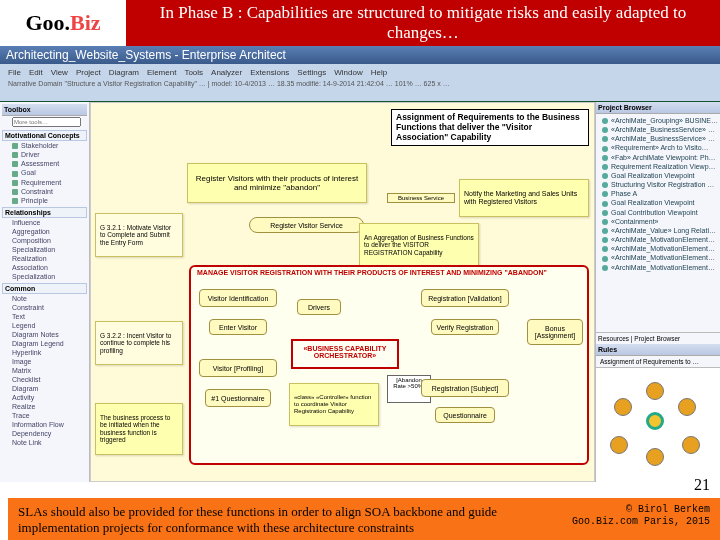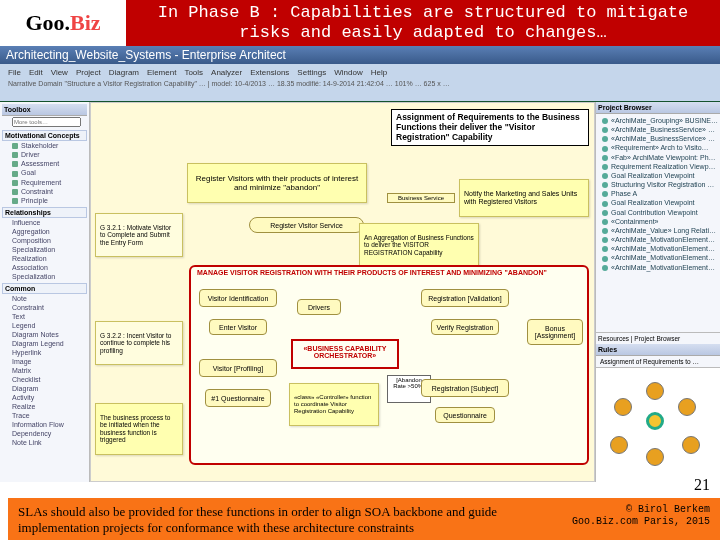--- a/index.html
+++ b/index.html
@@ -1,21 +1,21 @@
 <!DOCTYPE html>
 <html><head>
 <meta charset="utf-8">
 <style>
   * { box-sizing: border-box; margin: 0; padding: 0; }
   body { width: 720px; height: 540px; font-family: Arial, sans-serif; font-size: 10px; background: #fff; overflow: hidden; position: relative; }
   
   .top-bar { display: flex; height: 46px; }
   .logo { width: 126px; background: #fff; color: #000; font-size: 22px; font-weight: bold; display: flex; align-items: center; justify-content: center; font-family: "Times New Roman", serif; }
   .logo .biz { color: #ef4444; }
-  .title-banner { flex: 1; background: #c00000; color: #fff; font-size: 17px; display: flex; align-items: center; justify-content: center; text-align: center; line-height: 1.2; padding: 2px 10px; font-family: Liberation Mono, monospace; }
+  .title-banner { flex: 1; background: #c00000; color: #fff; font-size: 17px; display: flex; align-items: center; justify-content: center; text-align: center; line-height: 1.2; padding: 2px 10px; font-family: Liberation Serif, serif; }
   
   .app-chrome { background: #c5d6eb; height: 38px; border-bottom: 1px solid #14532d; padding: 2px 4px; font-size: 8px; color: #444; }
   .app-title-bar { background: linear-gradient(#5a7fb5,#395a8a); color: #fff; font-size: 12px; padding: 2px 6px; }
   .menu-bar { font-size: 8px; color: #333; padding: 2px 4px; }
   .menu-bar span { margin-right: 8px; }
   .toolbar-row { font-size: 7px; color: #555; padding: 1px 4px; }
   
   .workspace { display: flex; height: 380px; background: #e8edf5; }
   .toolbox { width: 90px; background: #f4f6fb; border-right: 1px solid #bbb; padding: 2px; font-size: 7px; }
   .tb-header { background: linear-gradient(#d5def0,#b9c7e2); font-weight: bold; padding: 2px; border-bottom: 1px solid #aaa; }
@@ -100,21 +100,21 @@
     <div class="tb-item"><span>Diagram</span></div>
     <div class="tb-item"><span>Activity</span></div>
     <div class="tb-item"><span>Realize</span></div>
     <div class="tb-item"><span>Trace</span></div>
     <div class="tb-item"><span>Information Flow</span></div>
     <div class="tb-item"><span>Dependency</span></div>
     <div class="tb-item"><span>Note Link</span></div>
   </div>
 
   <div class="canvas">
-    <div class="note-box" style="left:300px; top:6px; width:198px">Assignment of Requirements to the Business Functions their deliver the "Visitor Registration" Capability</div>
+    <div class="note-box" style="left:300px; top:6px; width:198px">Assignment of Requirements to the Business Functions that deliver the "Visitor Association" Capability</div>
     <div class="sticky" style="left:96px; top:60px; width:180px; text-align:center">Register Visitors with their products of interest and minimize "abandon"</div>
     <div class="mini" style="left:296px; top:90px; width:68px">Business Service</div>
     <div class="sticky" style="left:368px; top:76px; width:130px; font-size:7px">Notify the Marketing and Sales Units with Registered Visitors</div>
     <div class="block" style="left:158px; top:114px; width:115px; height:16px; border-radius:8px">Register Visitor Service</div>
     <div class="sticky" style="left:268px; top:120px; width:120px; font-size:6.5px">An Aggregation of Business Functions to deliver the VISITOR REGISTRATION Capability</div>
 
     <div class="sticky" style="left:4px; top:110px; width:88px; font-size:6.5px; background:#fffdde">G 3.2.1 : Motivate Visitor to Complete and Submit the Entry Form</div>
     <div class="sticky" style="left:4px; top:218px; width:88px; font-size:6.5px; background:#fffdde">G 3.2.2 : Incent Visitor to continue to complete his profiling</div>
     <div class="sticky" style="left:4px; top:300px; width:88px; font-size:6.5px">The business process to be initiated when the business function is triggered</div>
 

